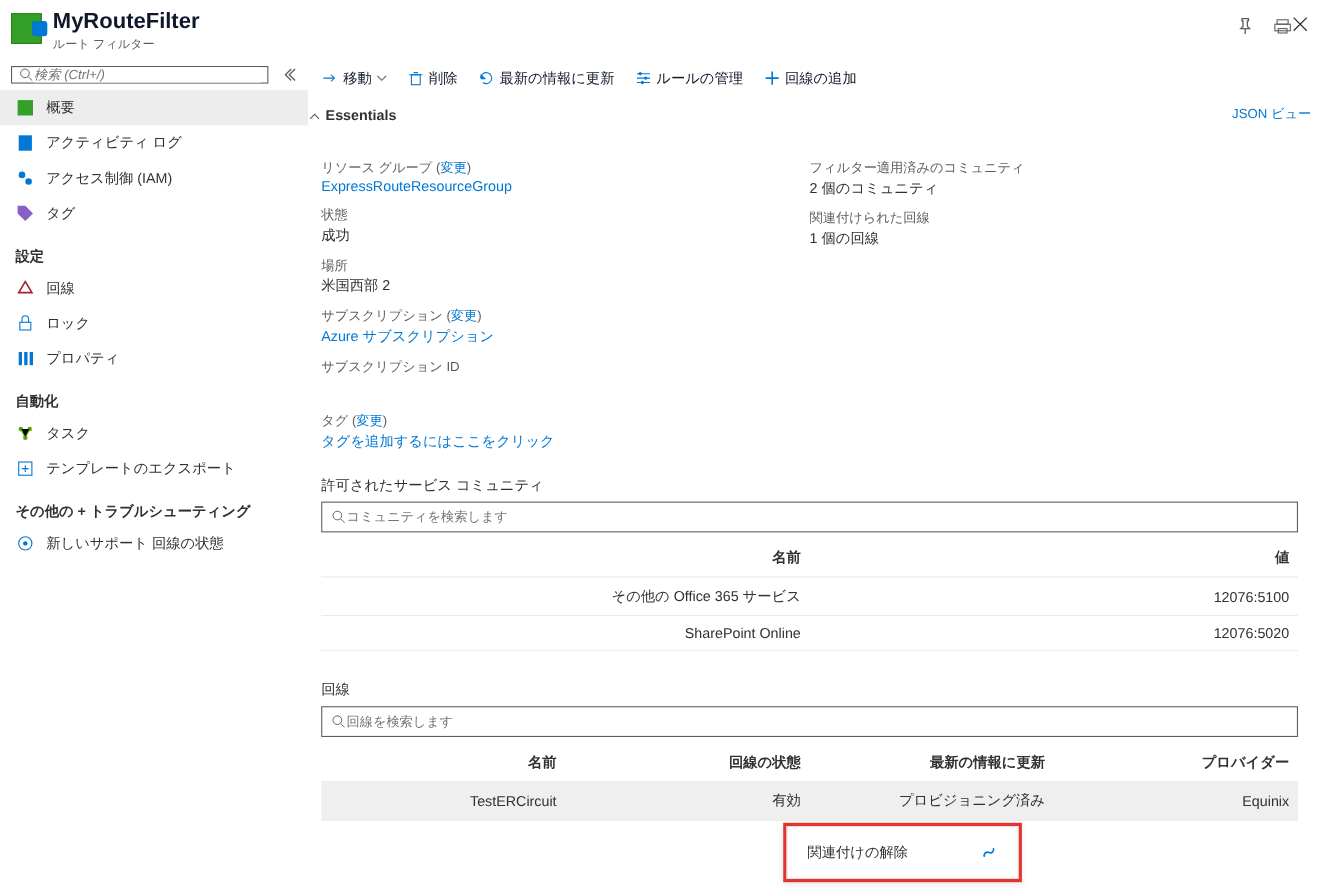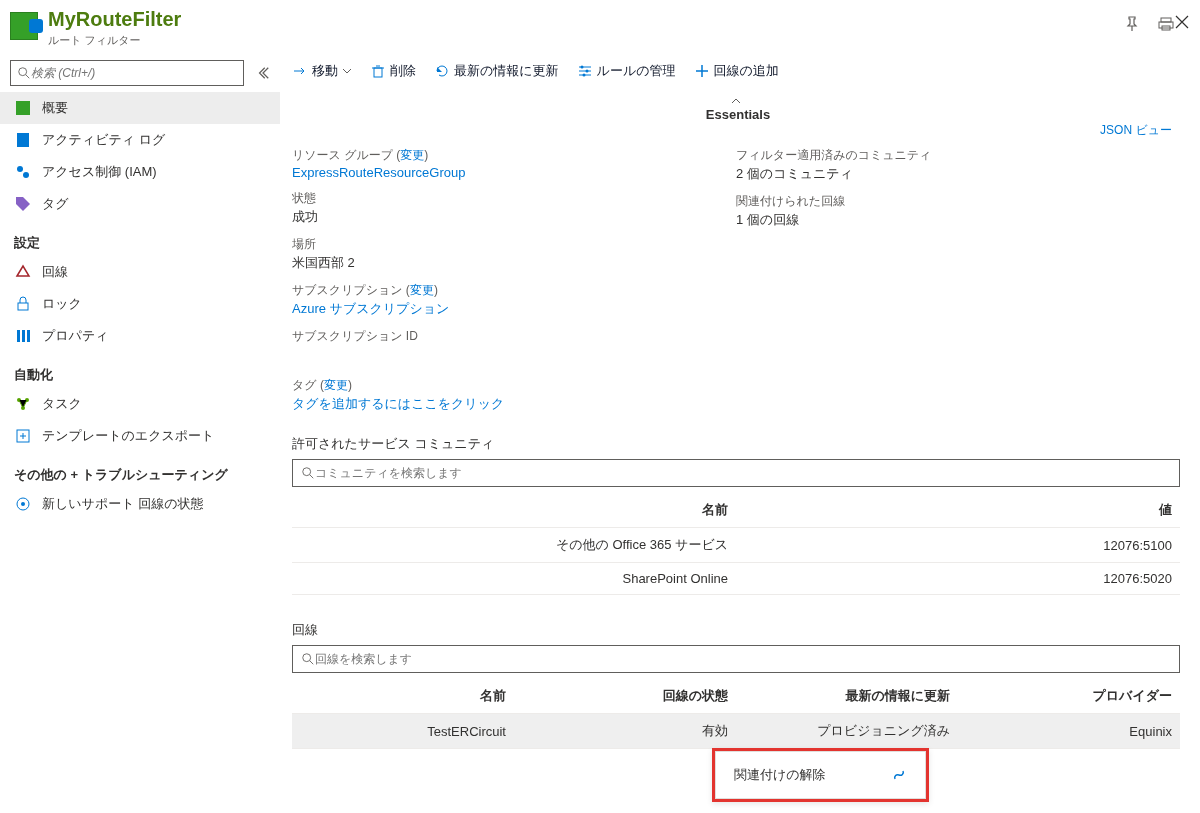--- a/index.html
+++ b/index.html
@@ -1,43 +1,43 @@
 <!DOCTYPE html>
 <html><head>
 <meta charset="utf-8">
 <style>
 * { box-sizing: border-box; margin: 0; padding: 0; }
 body { font-family: "Segoe UI", "Meiryo UI", sans-serif; font-size: 13px; color: #323130; background: #fff; width: 1200px; }
 .header { display: flex; align-items: flex-start; padding: 8px 10px 6px 10px; }
 .header .resource-icon { width: 28px; height: 28px; background: #35a028; margin-right: 10px; border: 1px solid #2a801f; position: relative; margin-top: 4px; }
 .header .resource-icon::after { content: ''; position: absolute; right: -6px; top: 6px; width: 14px; height: 14px; background: #0078d4; border-radius: 3px; }
 .header .title-block { flex: 1; }
-.header .title { font-size: 20px; font-weight: 600; color: #4d7c0f; }
+.header .title { font-size: 20px; font-weight: 600; color: #0f172a; }
 .header .subtitle { font-size: 11px; color: #605e5c; margin-top: 2px; }
 .header .header-icons { display: flex; gap: 18px; margin-left: 20px; margin-top: 8px; color: #605e5c; }
 .header .close-icon { margin-left: auto; margin-top: 6px; }
 svg { display: block; }
 .layout { display: flex; }
 .sidebar { width: 280px; flex-shrink: 0; }
 .search-row { display: flex; align-items: center; padding: 6px 10px 6px 10px; gap: 12px; }
-.search-box { flex: 1; border: 1px solid #605e5c; height: 26px; display: flex; align-items: center; padding: 0 6px; }
+.search-box { flex: 1; border: 1px solid #605e5c; height: 16px; display: flex; align-items: center; padding: 0 6px; }
 .search-box input { border: none; outline: none; font-size: 12px; flex: 1; font-style: italic; color: #605e5c; }
 .collapse-icon { color: #605e5c; }
 .nav-item { display: flex; align-items: center; padding: 7px 14px; gap: 10px; cursor: pointer; }
 .nav-item.active { background: #ededed; }
 .nav-item .icon-slot { width: 18px; display: flex; justify-content: center; }
 .nav-section { padding: 14px 14px 4px 14px; font-weight: 600; color: #323130; }
 .main { flex: 1; padding: 0 8px 40px 0; }
 .toolbar { display: flex; align-items: center; gap: 18px; padding: 8px 0 8px 12px; border-bottom: 1px solid transparent; }
 .toolbar-item { display: flex; align-items: center; gap: 4px; cursor: pointer; color: #0f172a; }
 .toolbar-item .ticon { color: #0078d4; }
-.essentials-header { display: flex; align-items: center; padding: 6px 20px; flex-direction: column; }
+.essentials-header { display: flex; align-items: flex-end; padding: 6px 0; }
 .essentials-header .label { font-weight: 600; margin-left: 4px; }
 .essentials-header .json { margin-left: auto; color: #0078d4; cursor: pointer; font-size: 12px; }
-.essentials-grid { display: flex; padding: 2px 12px; }
+.essentials-grid { display: flex; padding: 2px 12px; margin-top: 24px; }
 .essentials-col { flex: 1; }
 .kv { margin-bottom: 10px; }
 .kv .k { font-size: 12px; color: #605e5c; }
 .kv .v { font-size: 13px; color: #323130; margin-top: 1px; }
 .kv .v.link { color: #0078d4; cursor: pointer; }
 .change-link { color: #0078d4; cursor: pointer; }
 .tags-row { padding: 4px 12px 16px 12px; }
 .tags-row .k { font-size: 12px; color: #605e5c; }
 .tags-row .v { font-size: 13px; color: #0078d4; cursor: pointer; margin-top: 1px; }
 .section-title { padding: 6px 12px 6px 12px; font-size: 13px; color: #323130; }

